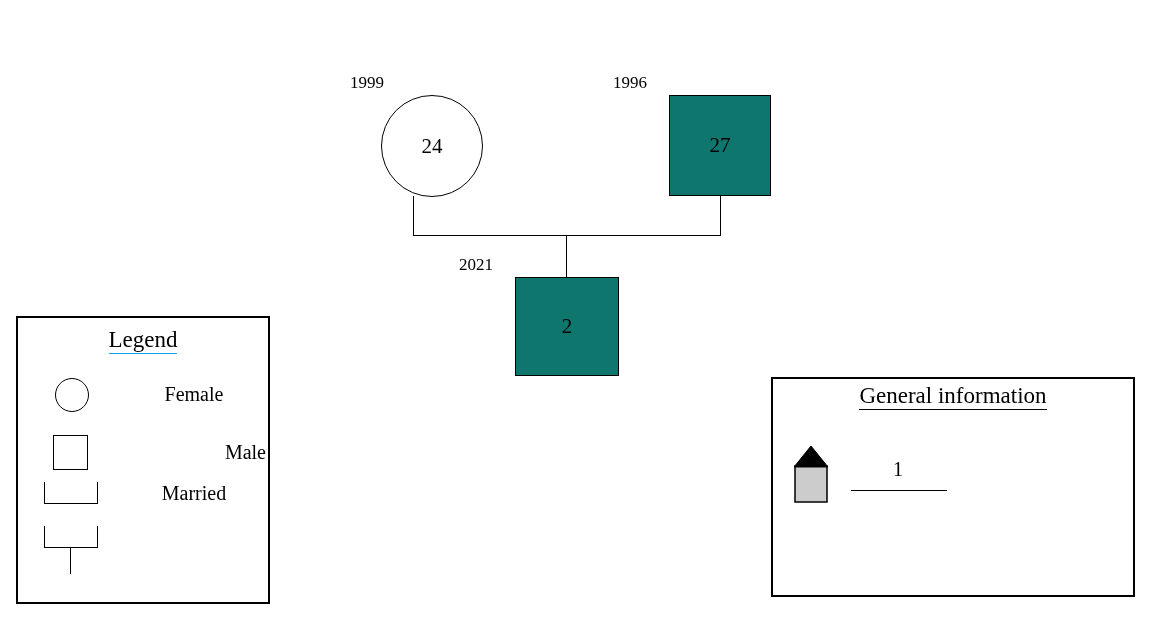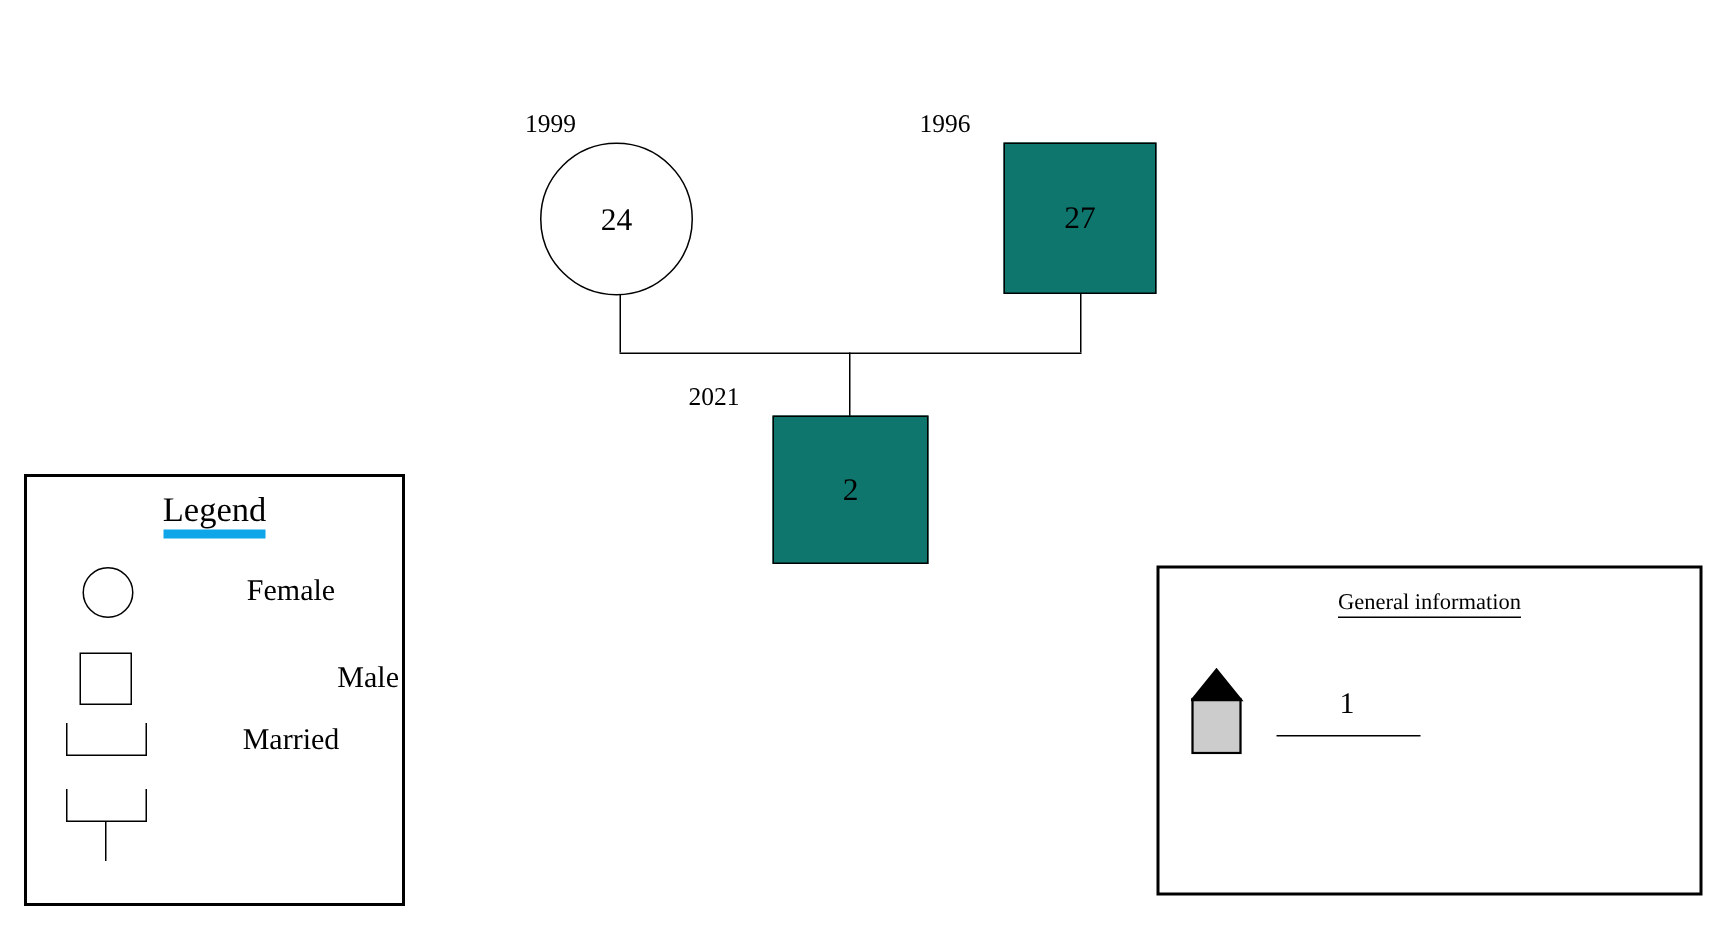--- a/index.html
+++ b/index.html
@@ -75,21 +75,21 @@
   #legend-title {
     position: absolute;
     top: 9px;
     left: 0;
     width: 100%;
     text-align: center;
     font-size: 23px;
     line-height: 1.1;
   }
   #legend-title span {
-    border-bottom: 6px solid #0ea5e9;
+    border-bottom: 1px solid #0ea5e9;
     padding-bottom: 1px;
   }
   .legend-row {
     position: absolute;
     left: 0;
     width: 100%;
   }
   .legend-symbol {
     position: absolute;
   }
@@ -136,25 +136,25 @@
     left: 771px;
     top: 377px;
     width: 364px;
     height: 220px;
     border: 2px solid #000;
     box-sizing: border-box;
     background: #fff;
   }
   #geninfo-title {
     position: absolute;
-    top: 15px;
+    top: 4px;
     left: 0;
     width: 100%;
     text-align: center;
-    font-size: 15px;
+    font-size: 23px;
     line-height: 1.1;
   }
   #geninfo-title span {
     border-bottom: 1px solid #000;
     padding-bottom: 1px;
   }
   #house-icon {
     position: absolute;
     left: 21px;
     top: 66px;
@@ -179,21 +179,21 @@
     border-top: 1px solid #000;
   }
 </style>
 </head>
 <body>
 
 <div id="canvas">
 
   <div class="year-label" style="left:350px; top:74px;">1999</div>
 
-  <div class="node-circle" style="left:360px; top:95px; width:102px; height:102px;">
+  <div class="node-circle" style="left:381px; top:95px; width:102px; height:102px;">
     <span>24</span>
   </div>
 
   <div class="year-label" style="left:613px; top:74px;">1996</div>
 
   <div class="node-square" style="left:669px; top:95px; width:102px; height:101px;">
     <span>27</span>
   </div>
 
   <div class="line-v" style="left:413px; top:196px; height:39px;"></div>

